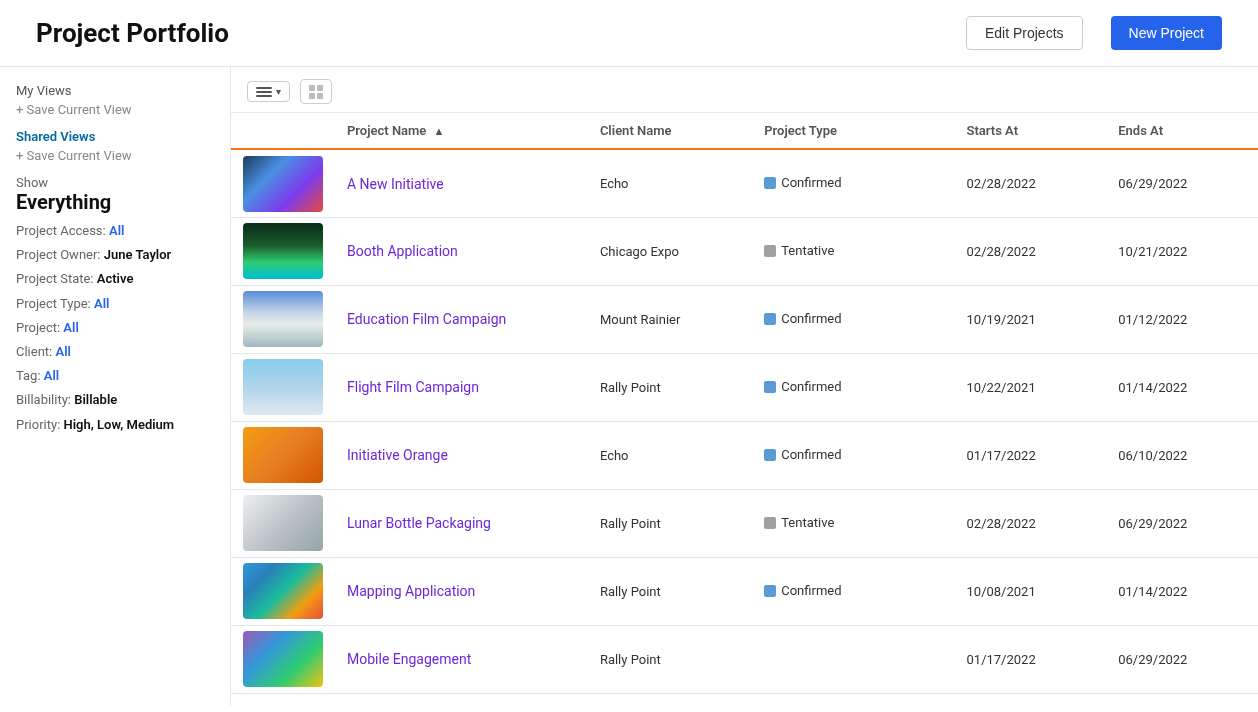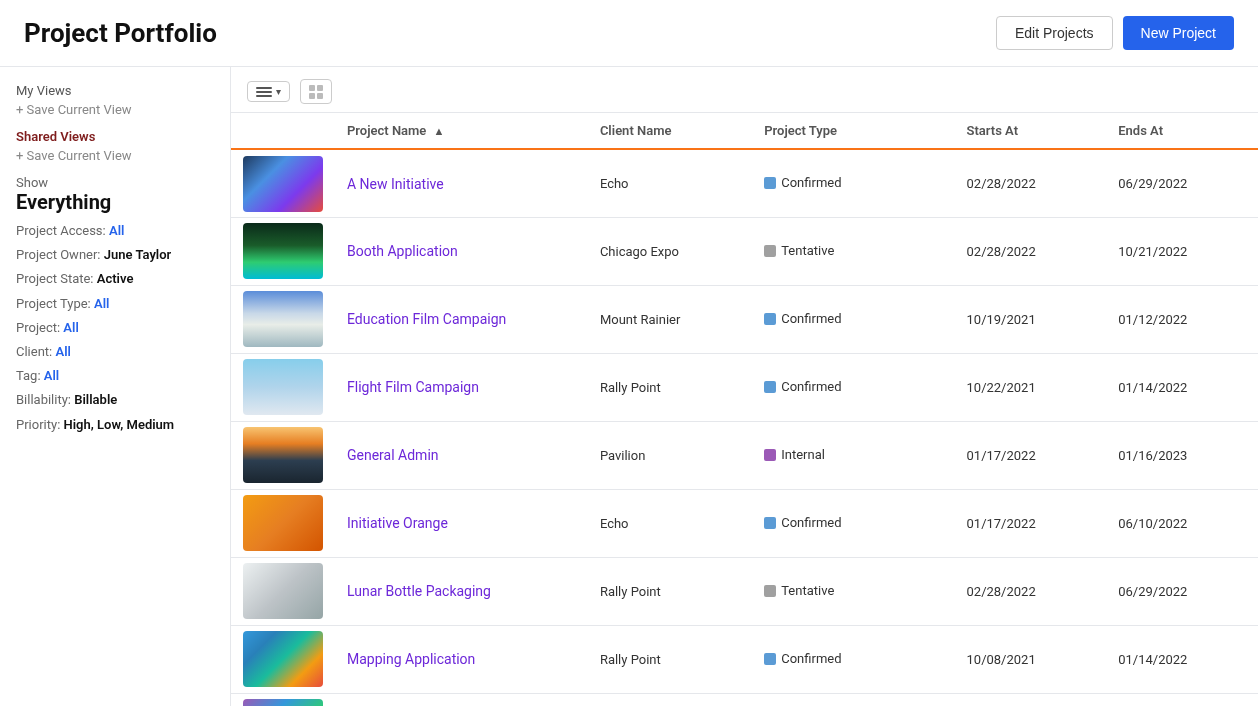--- a/index.html
+++ b/index.html
@@ -2,31 +2,31 @@
 <html><head>
   <meta charset="utf-8">
   <style>
     * { box-sizing: border-box; margin: 0; padding: 0; }
     body { font-family: -apple-system, BlinkMacSystemFont, 'Segoe UI', Roboto, sans-serif; font-size: 14px; color: #333; background: #fff; }
 
     .header {
       display: flex;
       align-items: center;
       justify-content: space-between;
-      padding: 16px 24px;
+      padding: 16px 36px;
       border-bottom: 1px solid #e5e7eb;
     }
     .header-title {
       font-size: 26px;
       font-weight: 700;
       color: #111;
     }
     .header-buttons {
       display: flex;
-      gap: 10px;
+      gap: 28px;
     }
     .btn-secondary {
       padding: 8px 18px;
       border: 1px solid #ccc;
       background: #fff;
       border-radius: 4px;
       cursor: pointer;
       font-size: 14px;
       color: #333;
     }
@@ -233,21 +233,21 @@
 <div class="layout">
 
   <div class="sidebar">
 
     <div class="sidebar-section">
       <div class="sidebar-link">My Views</div>
       <div class="sidebar-save-link">+ Save Current View</div>
     </div>
 
     <div class="sidebar-section">
-      <div class="sidebar-link" style="font-weight:600; color:#7f1d1d;">Shared Views</div>
+      <div class="sidebar-link" style="font-weight:600; color:#0369a1;">Shared Views</div>
       <div class="sidebar-save-link">+ Save Current View</div>
     </div>
 
     <div class="sidebar-filter-group">
       <div class="show-title">Show</div>
       <div class="show-value">Everything</div>
 
       <div class="filter-item">
         <span class="label">Project Access: </span><span class="value-blue">All</span>
       </div>
@@ -360,33 +360,20 @@
             <td class="col-client">Rally Point</td>
             <td class="col-type"><span class="type-badge">
                 <span class="type-dot" style="background-color: rgb(91, 155, 213);"></span>
                 <span>Confirmed</span>
               </span></td>
             <td class="col-starts">10/22/2021</td>
             <td class="col-ends">01/14/2022</td>
           </tr>
           <tr>
             <td class="col-thumb">
-              <div class="thumb-placeholder thumb-admin"></div>
-            </td>
-            <td class="col-name project-name-cell">General Admin</td>
-            <td class="col-client">Pavilion</td>
-            <td class="col-type"><span class="type-badge">
-                <span class="type-dot" style="background-color: rgb(155, 89, 182);"></span>
-                <span>Internal</span>
-              </span></td>
-            <td class="col-starts">01/17/2022</td>
-            <td class="col-ends">01/16/2023</td>
-          </tr>
-          <tr>
-            <td class="col-thumb">
               <div class="thumb-placeholder thumb-orange"></div>
             </td>
             <td class="col-name project-name-cell">Initiative Orange</td>
             <td class="col-client">Echo</td>
             <td class="col-type"><span class="type-badge">
                 <span class="type-dot" style="background-color: rgb(91, 155, 213);"></span>
                 <span>Confirmed</span>
               </span></td>
             <td class="col-starts">01/17/2022</td>
             <td class="col-ends">06/10/2022</td>

